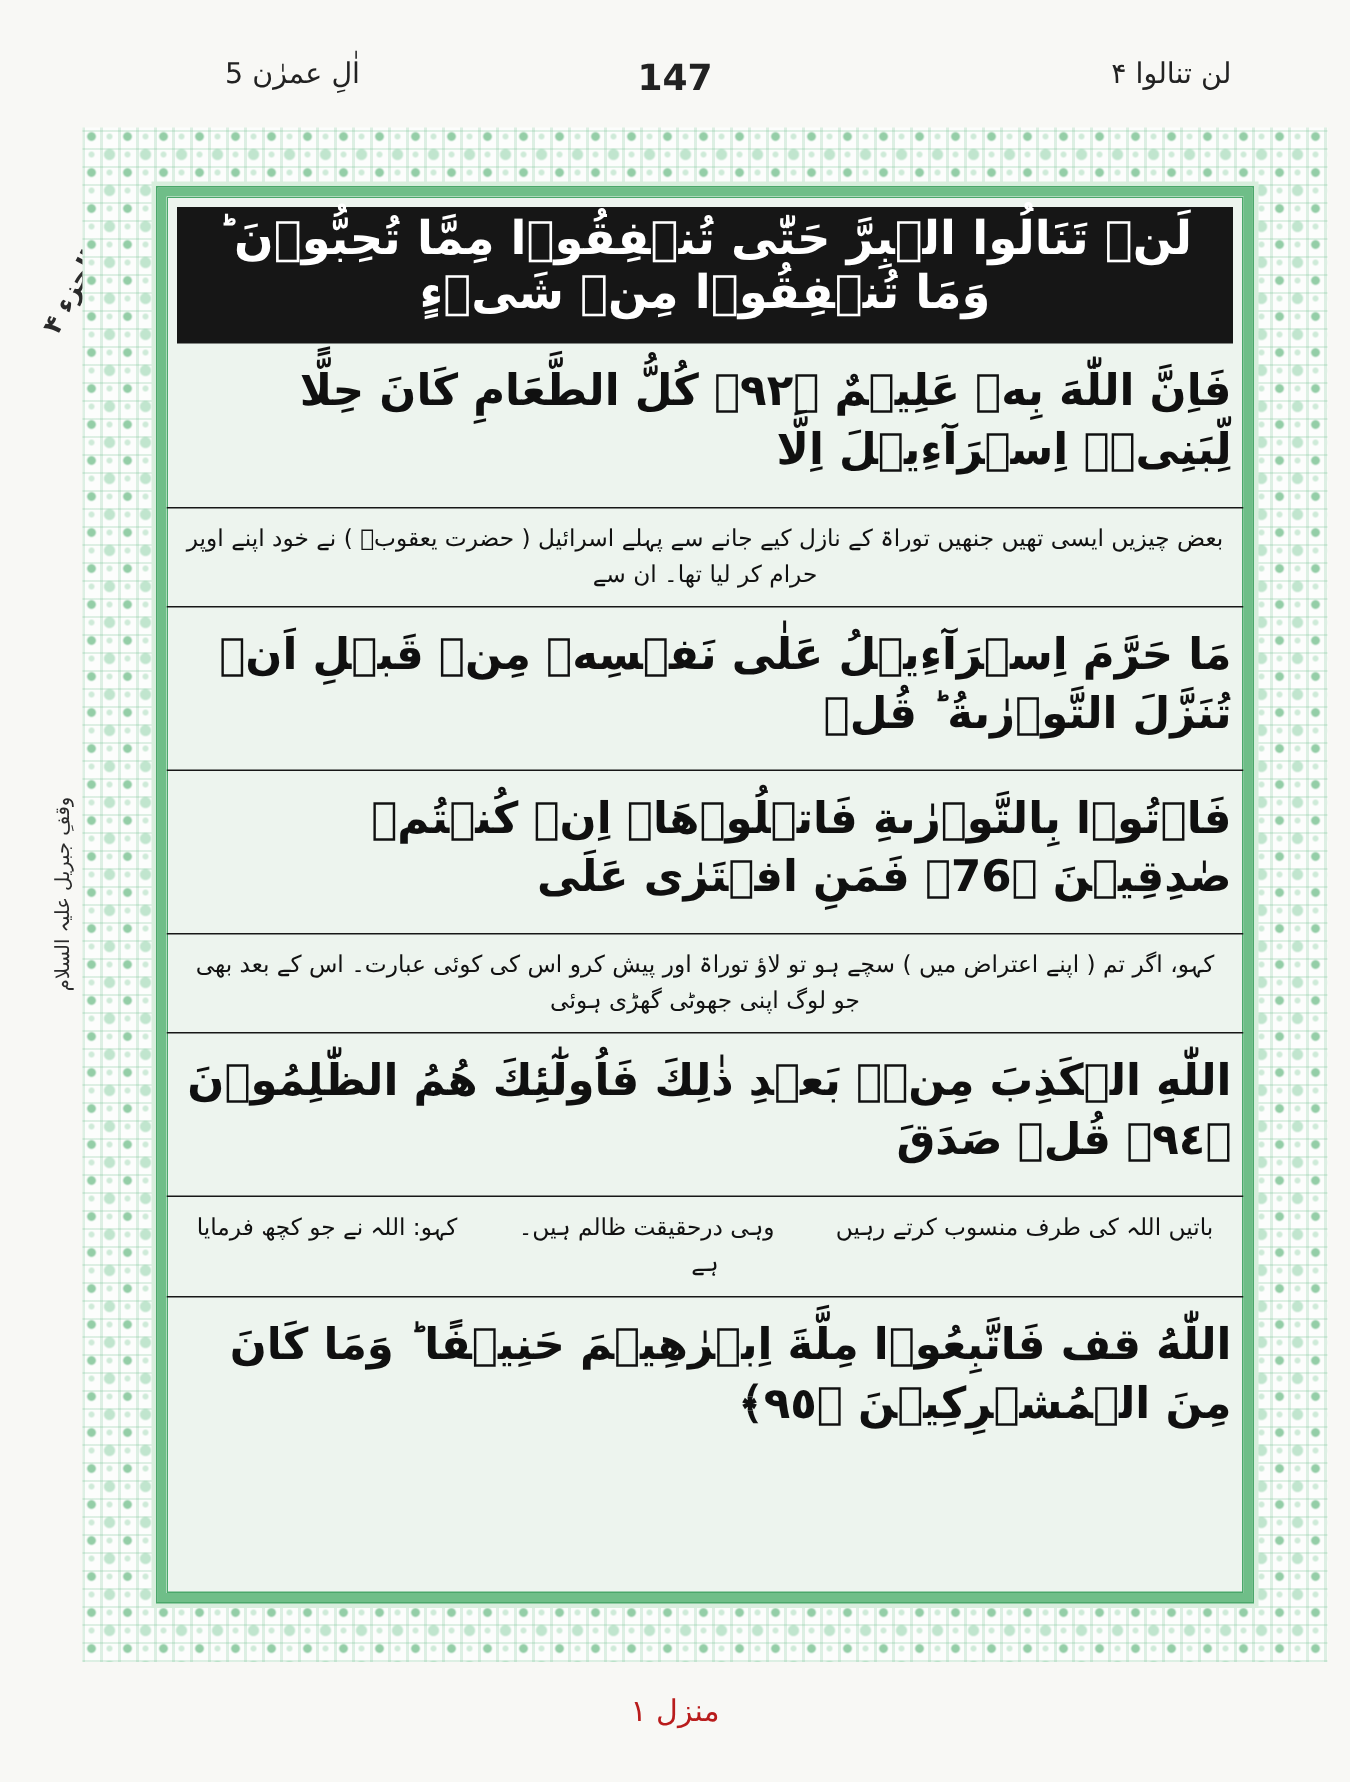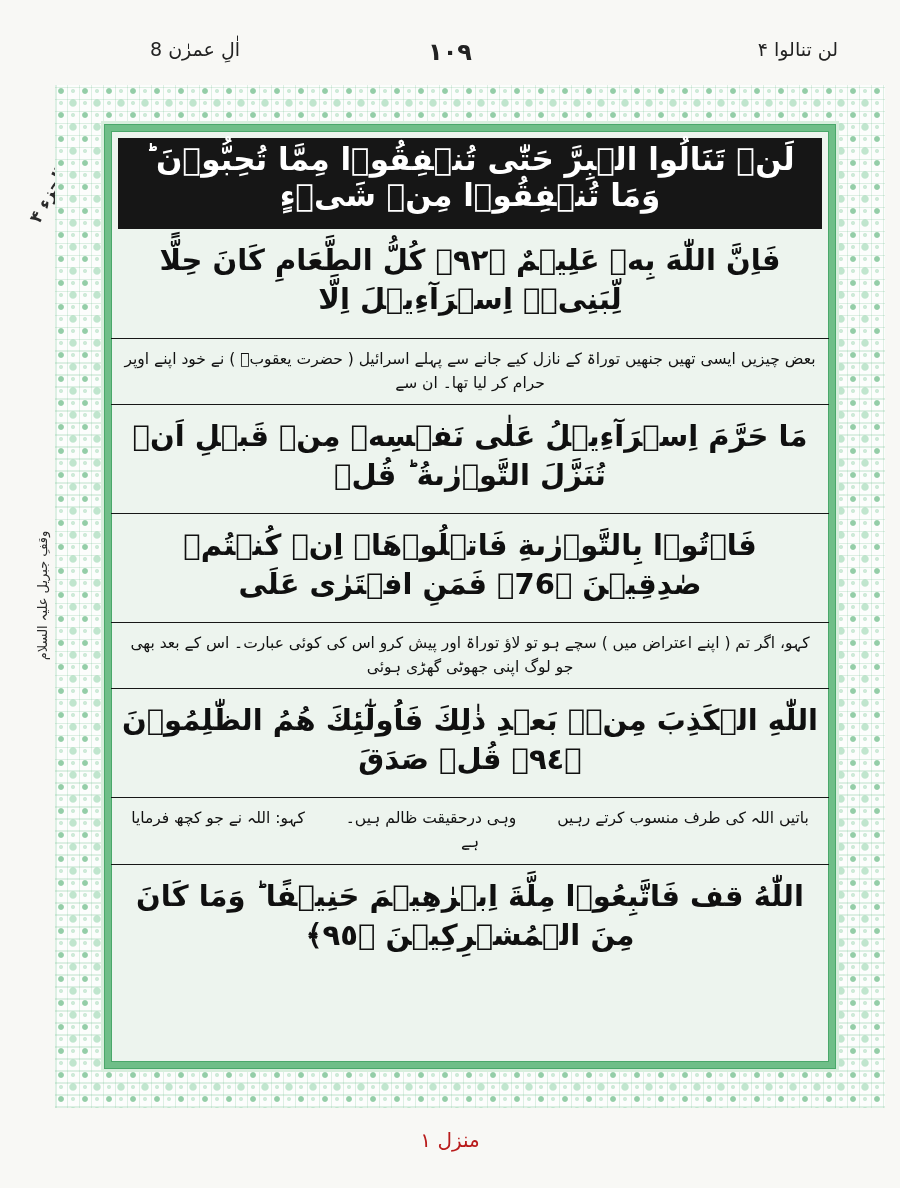--- a/index.html
+++ b/index.html
@@ -16,21 +16,21 @@
     position:relative;
     background:#f8f8f5;
     font-family:"DejaVu Sans", sans-serif;
     color:var(--ink);
     overflow:hidden;
   }
   
   .hdr{position:absolute;top:38px;font-size:19px;color:#222;}
   .hdr-left{left:150px;}
   .hdr-center{left:0;right:0;text-align:center;font-size:24px;font-weight:bold;}
-  .hdr-right{right:62px;text-align:right;}
+  .hdr-right{right:79px;text-align:right;}
   
   .margin-note{position:absolute;color:#2a2a2a;white-space:nowrap;}
   .note-juz{left:18px;top:185px;transform:rotate(-62deg);font-size:17px;font-weight:bold;}
   .note-waqf{left:-28px;top:588px;transform:rotate(-90deg);font-size:13px;width:140px;text-align:center;}
   
   .frame{
     position:absolute;left:55px;top:85px;width:830px;height:1023px;
     padding:40px 50px;
     background-color:#fcfdfc;
     background-image:
@@ -68,33 +68,33 @@
   .row + .row{border-top:1.6px solid #171717;}
   .row.urdu{
     font-size:15.5px;
     text-align:center;
     padding:8px 12px 9px;
     line-height:1.55;
     color:#111;
   }
   .row.arabic{
     font-size:29px;font-weight:bold;
-    text-align:center;
+    text-align:right;
     padding:12px 8px 18px;
     line-height:1.35;
     color:#101010;
   }
   
   .ftr{position:absolute;left:0;right:0;top:1128px;text-align:center;font-size:20px;color:#b91c1c;}
 </style>
 </head>
 <body>
 
-<div class="hdr hdr-left">اٰلِ عمرٰن 8</div>
-<div class="hdr hdr-center">١٠٩</div>
+<div class="hdr hdr-left">اٰلِ عمرٰن 5</div>
+<div class="hdr hdr-center">147</div>
 <div class="hdr hdr-right">لن تنالوا ۴</div>
 
 <div class="margin-note note-juz">الجزء ۴</div>
 <div class="margin-note note-waqf">وقفِ جبریل علیہ السلام</div>
 
 <div class="frame">
   <div class="inner">
 
     <div class="verse-panel">لَنۡ تَنَالُوا الۡبِرَّ حَتّٰى تُنۡفِقُوۡا مِمَّا تُحِبُّوۡنَ ؕ وَمَا تُنۡفِقُوۡا مِنۡ شَىۡءٍ</div>
 

